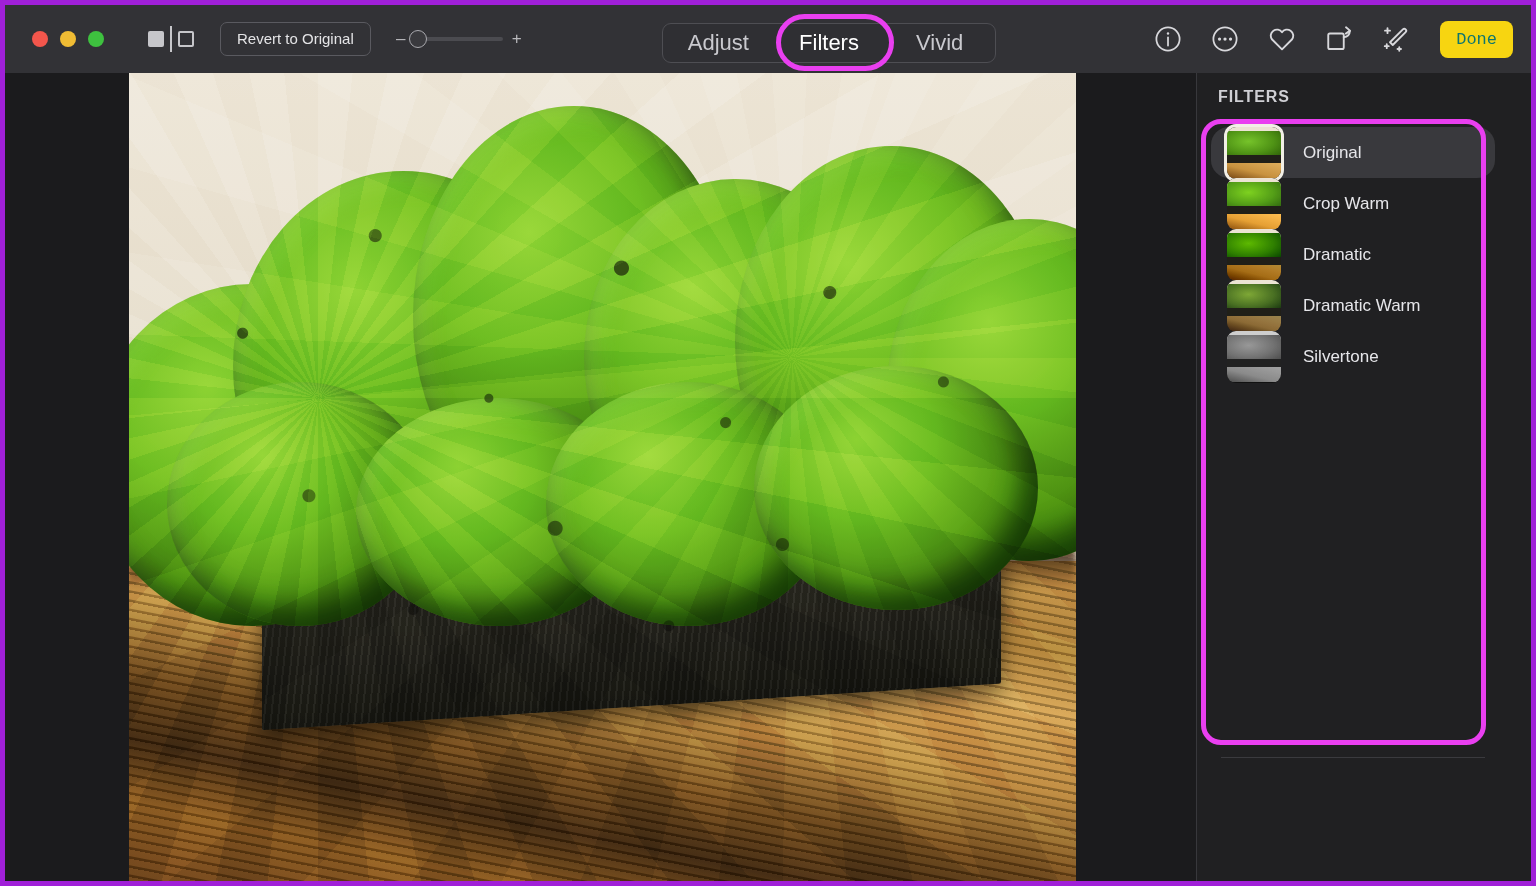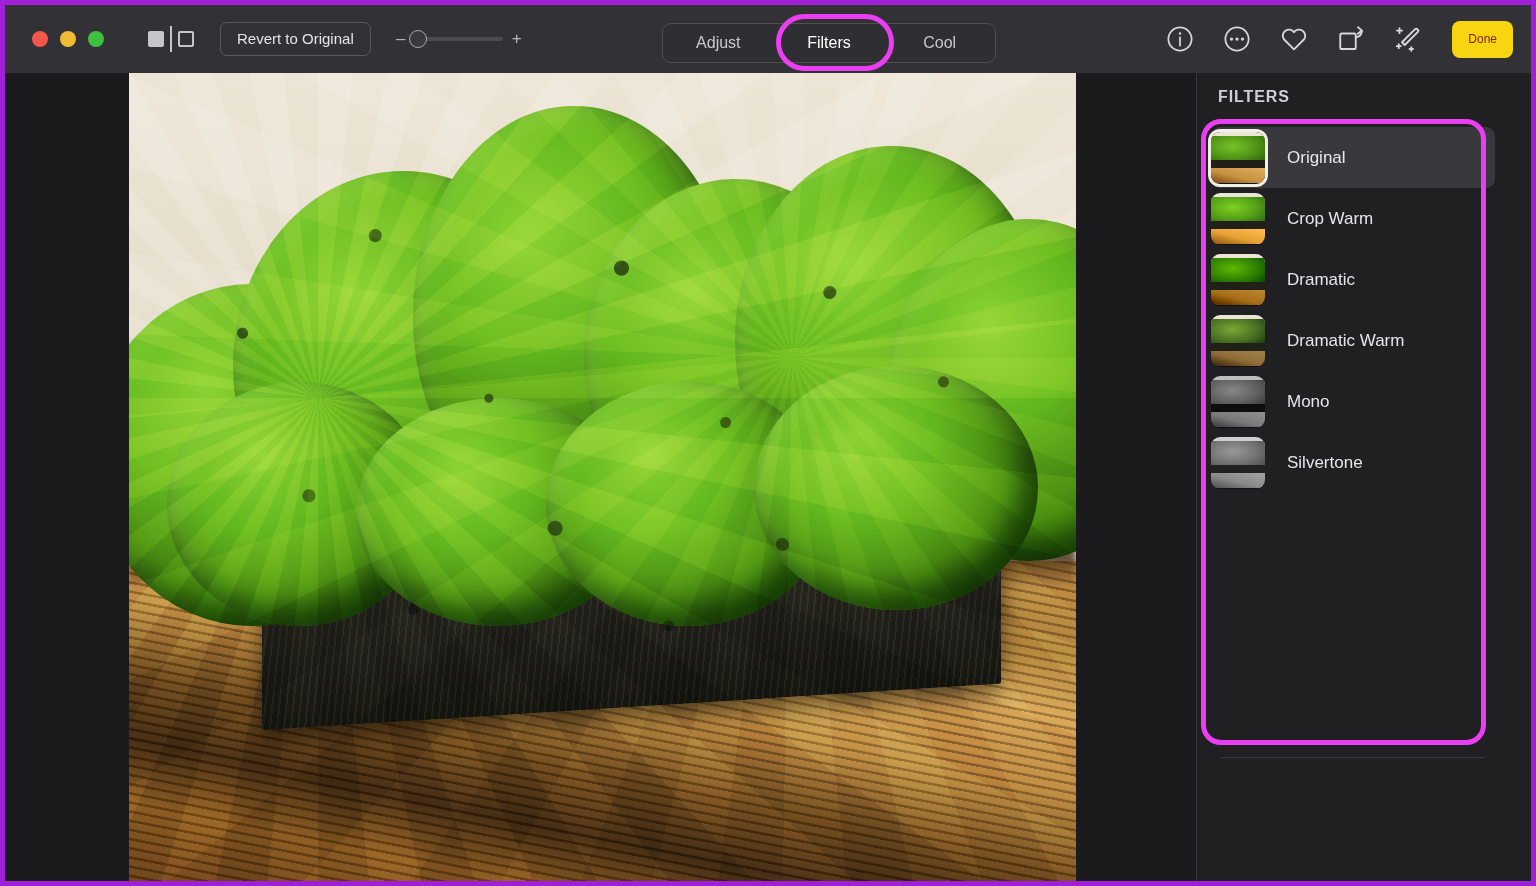--- a/index.html
+++ b/index.html
@@ -69,42 +69,42 @@
 
   
   .seg-wrap {
     position:absolute; left:657px; top:18px;
     width:334px; height:40px;
     border:1px solid #4e4e53; border-radius:9px;
     display:flex; align-items:center;
     background:#2f2f33;
   }
   .seg {
-    flex:1; text-align:center; color:#c9c9ce; font-size:16px;
+    flex:1; text-align:center; color:#c9c9ce; font-size:22px;
     line-height:38px; cursor:pointer; position:relative; z-index:2;
   }
   .seg.active { color:#ffffff; }
   
   .seg-ring {
     position:absolute; left:771px; top:9px;
     width:118px; height:57px;
     border:5px solid #e93ff0; border-radius:29px;
     pointer-events:none; z-index:3;
   }
 
   
   .tool-right {
     position:absolute; right:18px; top:0; height:68px;
     display:flex; align-items:center; gap:27px;
   }
   .ticon { width:30px; height:30px; cursor:pointer; display:block; }
   .done-btn {
     height:37px; padding:0 16px; border:none; border-radius:8px;
-    background:#f7d511; color:#7f1d1d;
-    font-size:12px; font-family:Liberation Sans, sans-serif;
+    background:#f7d511; color:#0f766e;
+    font-size:17px; font-family:Liberation Mono, monospace;
     cursor:pointer; margin-left:2px;
   }
 
   
   .canvas {
     position:absolute; left:0; top:68px;
     width:1191px; height:813px;
     background:#1b1b1d;
   }
   .photo {
@@ -206,21 +206,21 @@
     border:5px solid #e93ff0; border-radius:20px;
     pointer-events:none; z-index:4;
   }
 
   .filter-list {
     position:absolute; left:14px; top:54px;
     width:284px;
   }
   .frow {
     display:flex; align-items:center;
-    height:61px; border-radius:9px; padding-left:0;
+    height:51px; border-radius:18px; padding-left:16px;
     cursor:pointer;
   }
   .frow.sel { background:#39393d; }
   .fthumb {
     width:54px; height:52px; border-radius:9px;
     overflow:hidden; position:relative; flex:0 0 auto;
     background:#111;
   }
   .frow.sel .fthumb { box-shadow:0 0 0 3px #f2efe6; }
   .fthumb .t-sky {
@@ -291,21 +291,21 @@
       <span class="zoom-sign">–</span>
       <div class="zoom-track">
         <div class="zoom-knob"></div>
       </div>
       <span class="zoom-sign">+</span>
     </div>
 
     <div class="seg-wrap">
       <div class="seg">Adjust</div>
       <div class="seg active">Filters</div>
-      <div class="seg">Cool</div>
+      <div class="seg">Vivid</div>
     </div>
     <div class="seg-ring"></div>
 
     <div class="tool-right">
 
       <svg class="ticon" viewBox="0 0 24 24" fill="none" stroke="#d8d8dc" stroke-width="1.4">
         <circle cx="12" cy="12" r="9.3"></circle>
         <circle cx="12" cy="7.6" r="0.95" fill="#d8d8dc" stroke="none"></circle>
         <path d="M12 10.6v6.6" stroke-linecap="round"></path>
       </svg>
@@ -400,29 +400,20 @@
         <div class="fthumb v-dramwarm">
           <div class="t-sky"></div>
             <div class="t-moss"></div>
             <div class="t-pot"></div>
             <div class="t-wood"></div>
         </div>
         <span class="flabel">Dramatic Warm</span>
       </div>
 
 
-      <div class="frow">
-        <div class="fthumb v-mono">
-          <div class="t-sky"></div>
-            <div class="t-moss"></div>
-            <div class="t-pot"></div>
-            <div class="t-wood"></div>
-        </div>
-        <span class="flabel">Mono</span>
-      </div>
 
       <div class="frow">
         <div class="fthumb v-silver">
           <div class="t-sky"></div>
             <div class="t-moss"></div>
             <div class="t-pot"></div>
             <div class="t-wood"></div>
         </div>
         <span class="flabel">Silvertone</span>
       </div>

